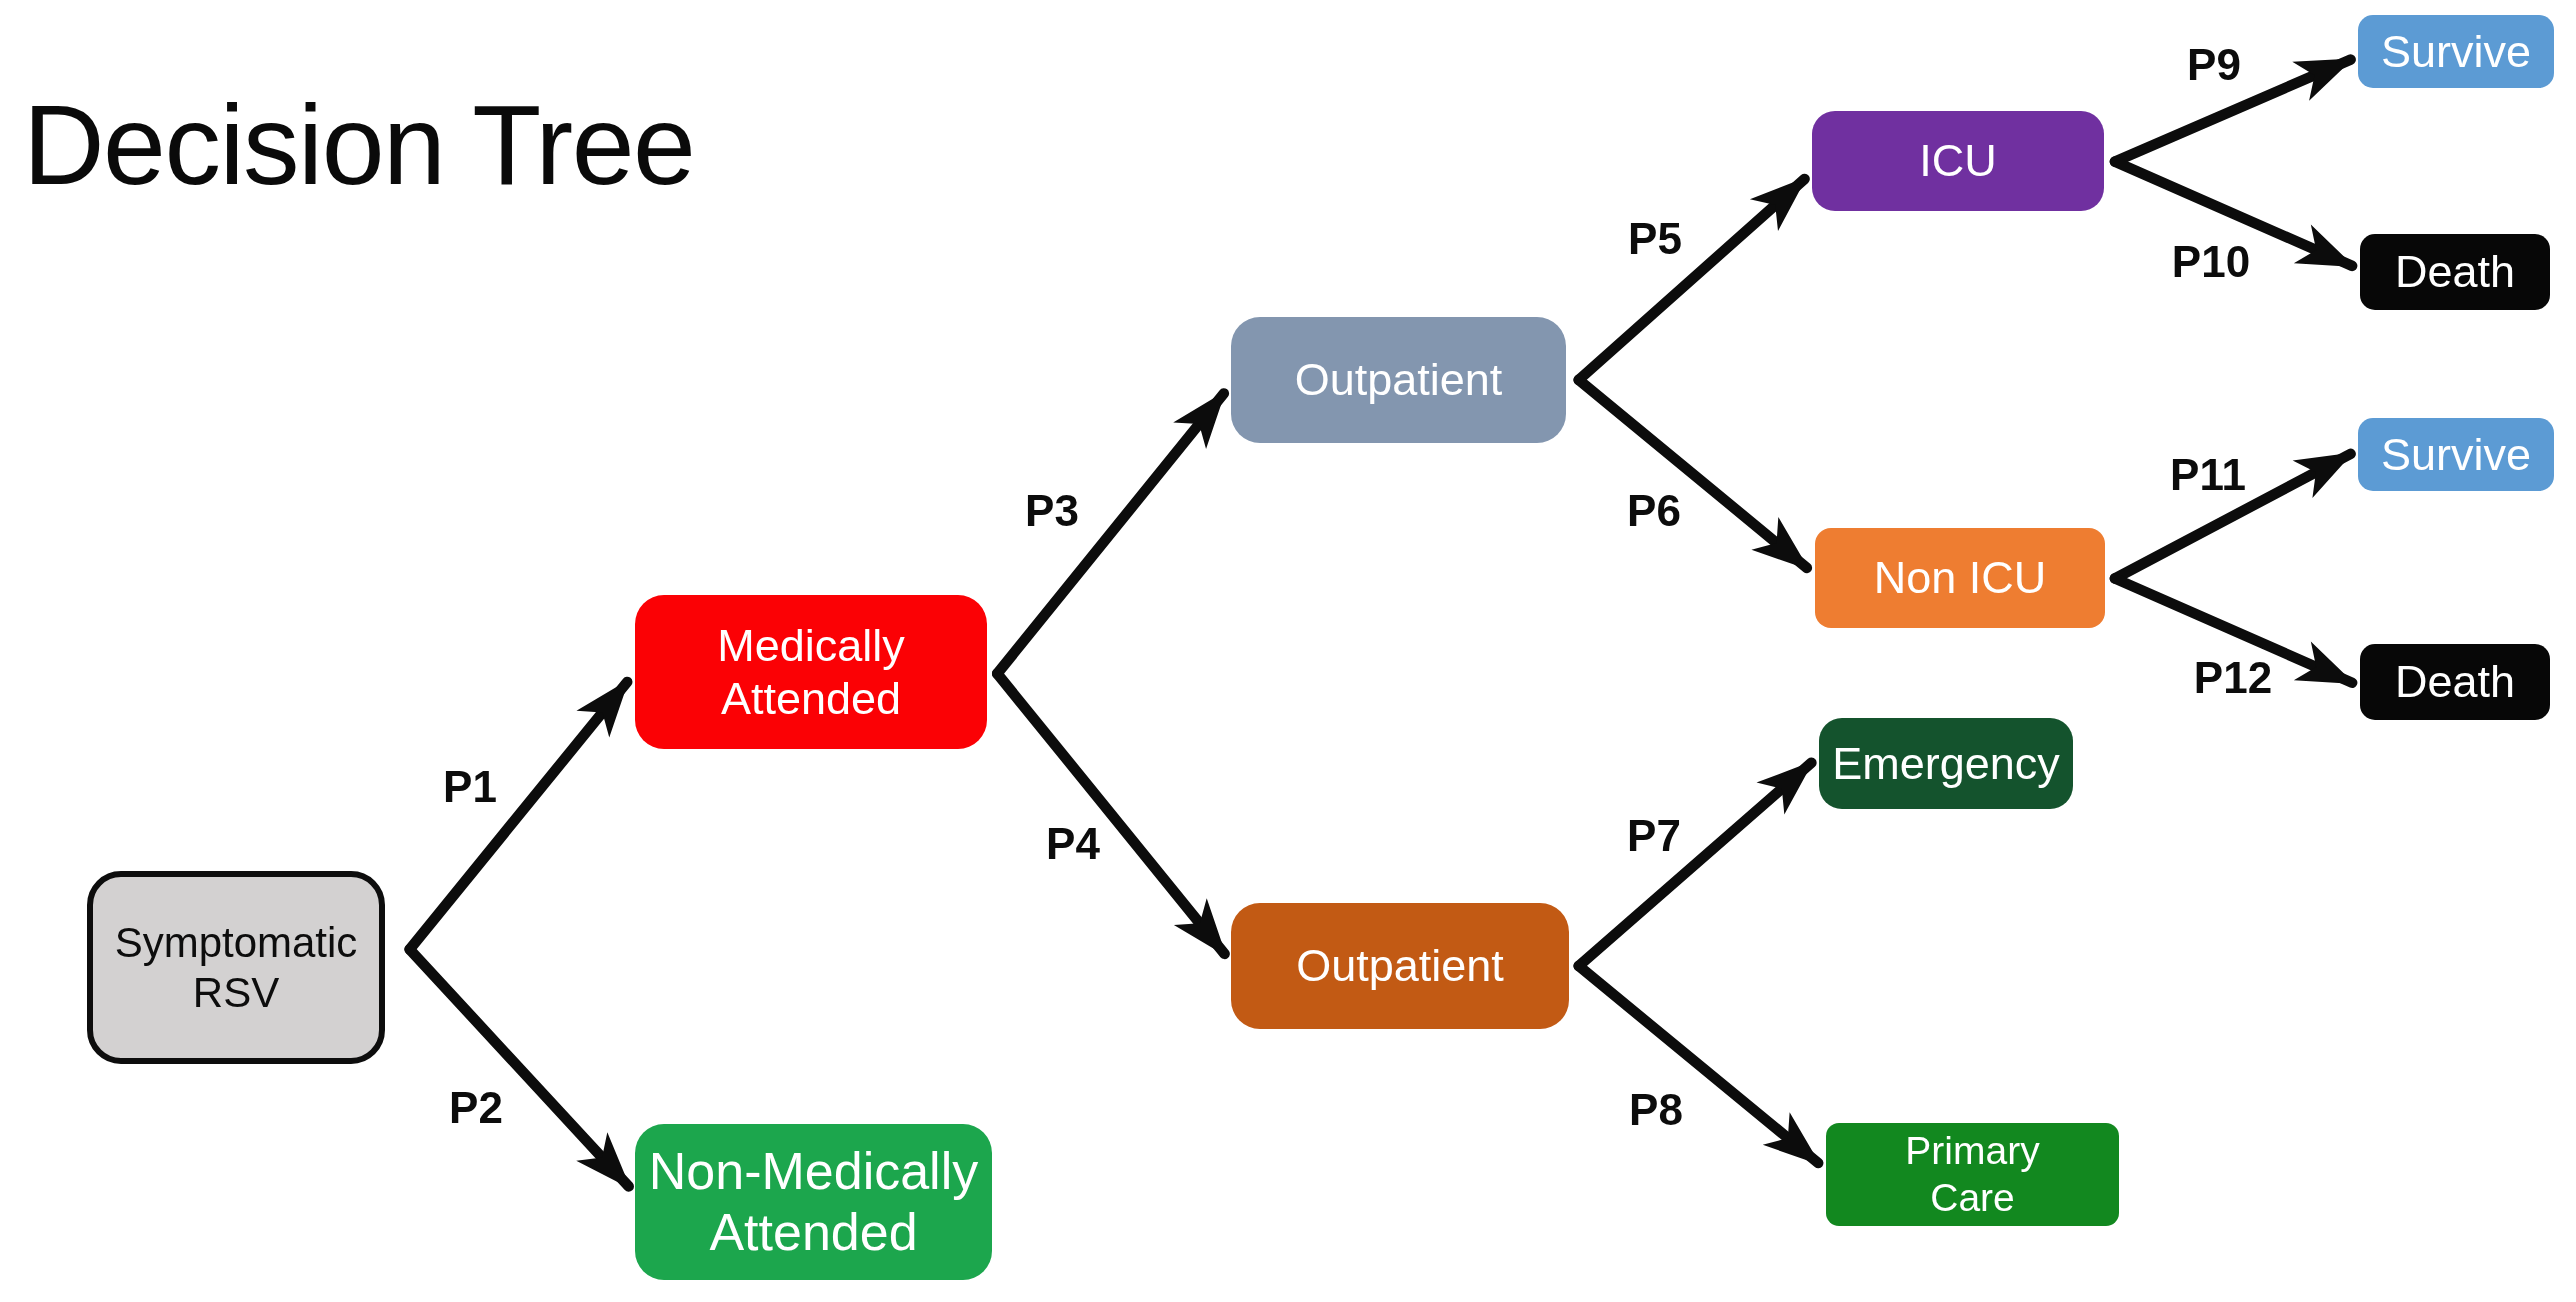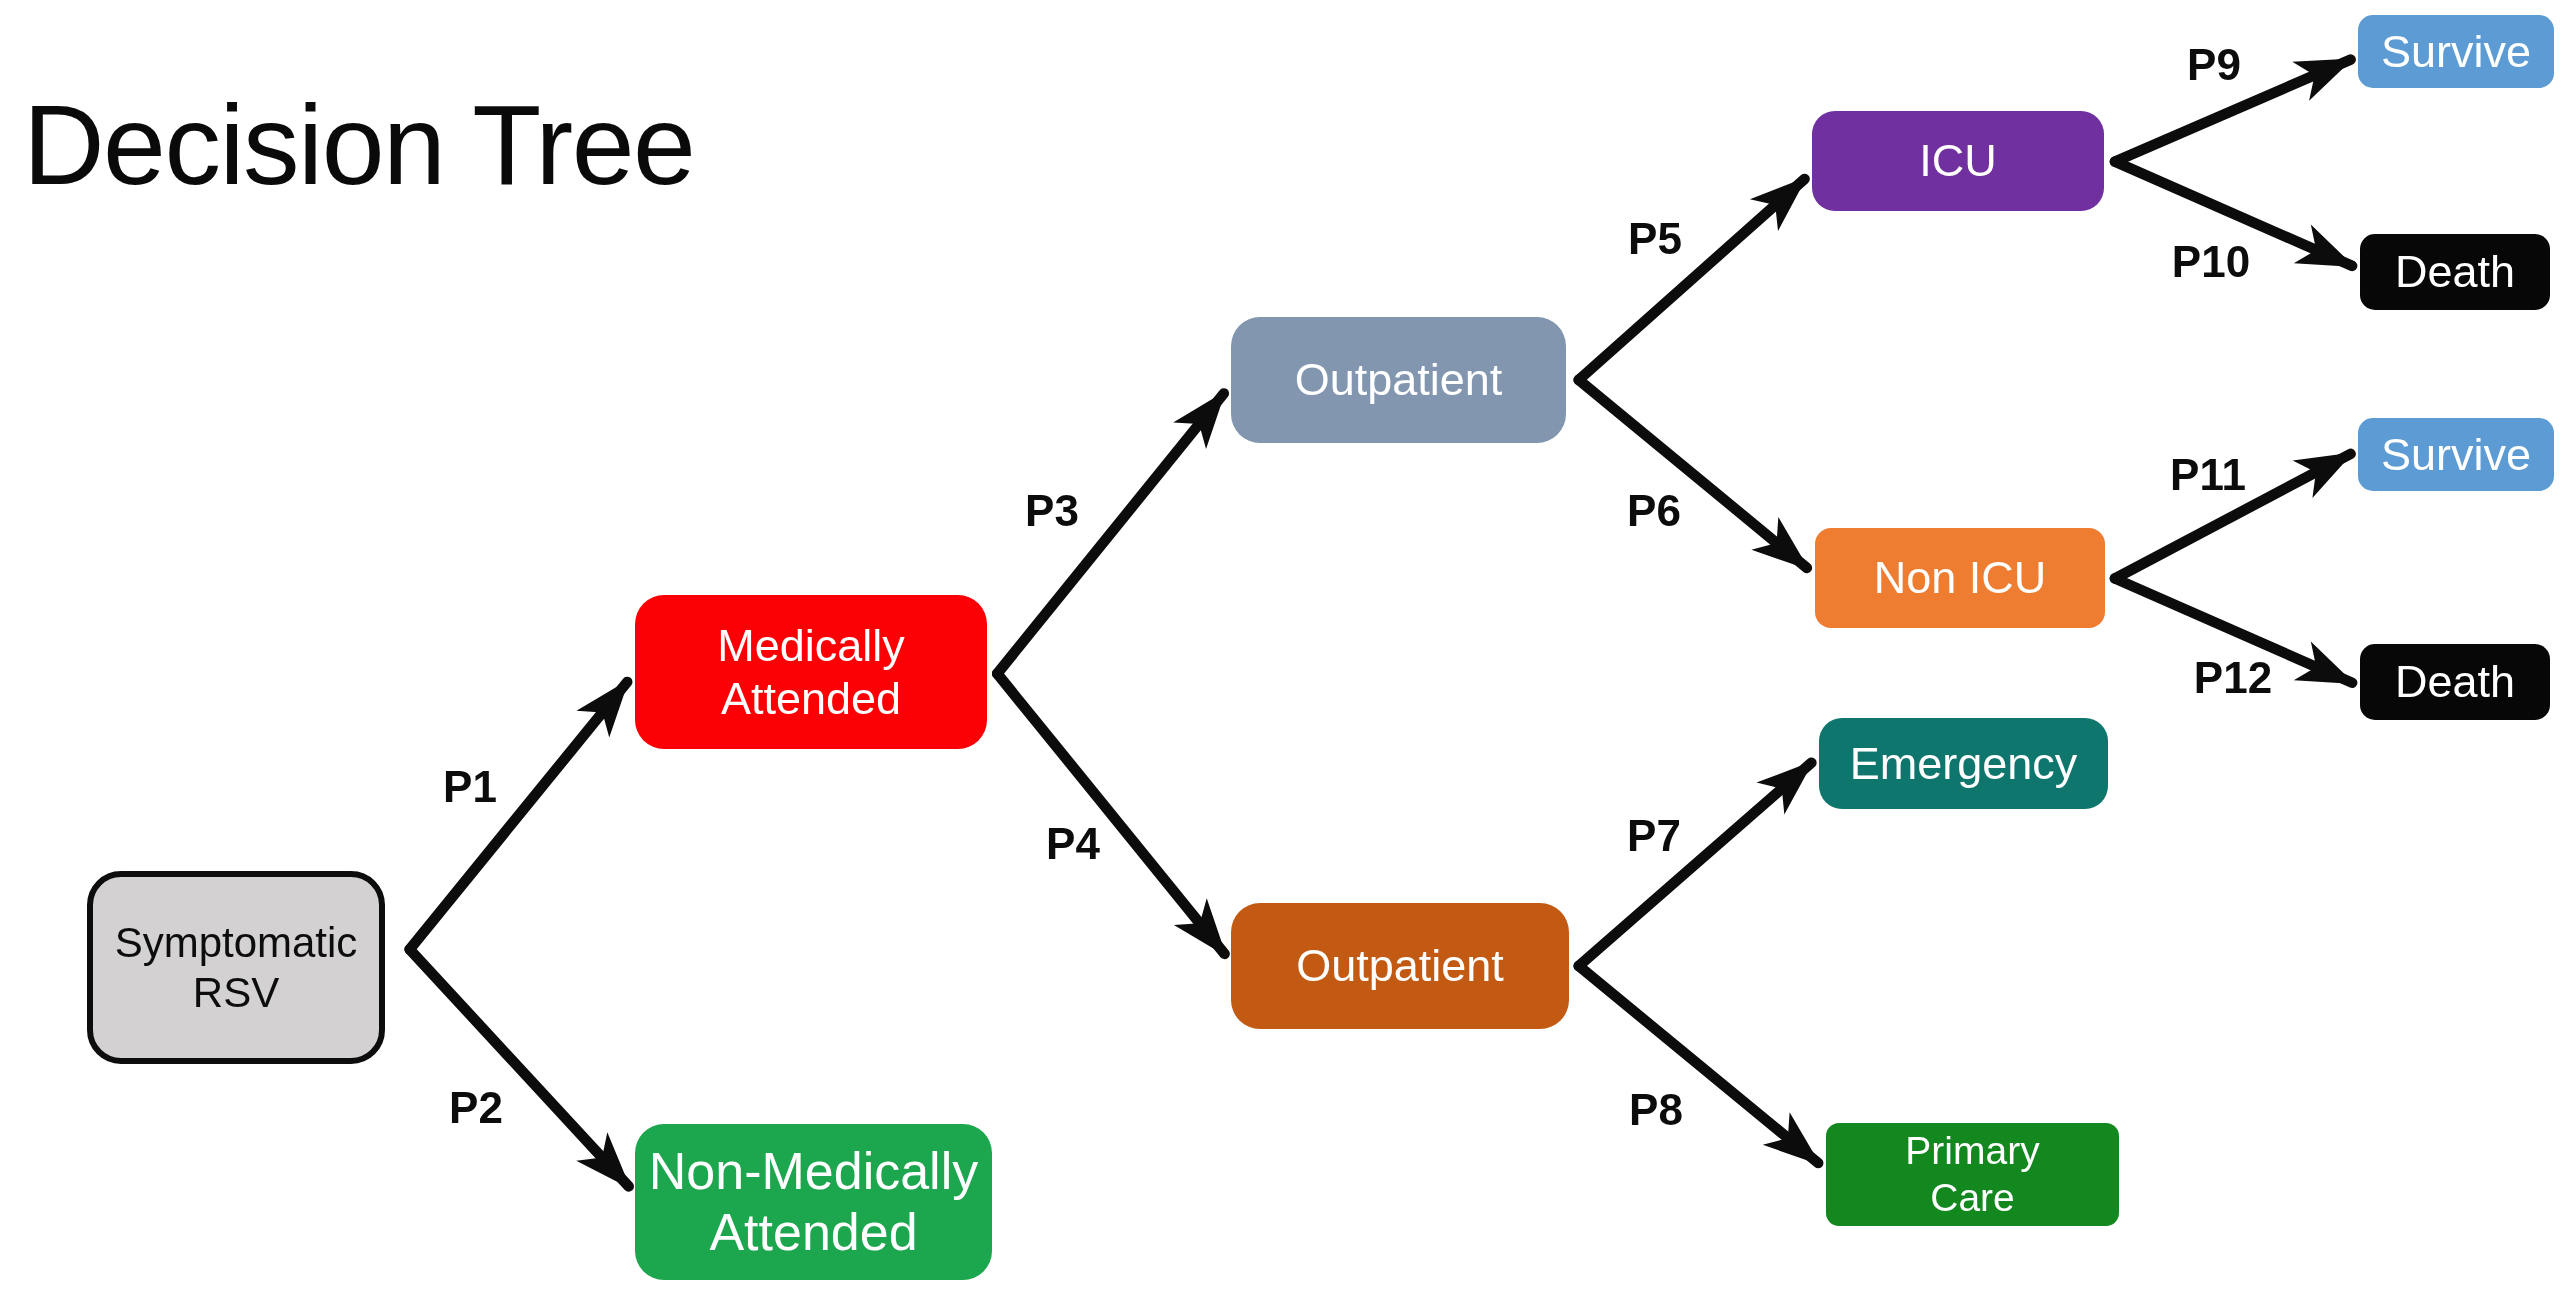--- a/index.html
+++ b/index.html
@@ -86,21 +86,21 @@
       <div class="node" style="left: 87px; top: 871px; width: 298px; height: 193px; border-radius: 34px; background: rgb(211, 209, 209); color: rgb(13, 13, 13); font-size: 42px; border: 6.8px solid rgb(13, 13, 13);">Symptomatic
 RSV</div>
       <div class="node" style="left: 635px; top: 595px; width: 352px; height: 154px; border-radius: 29px; background: rgb(251, 1, 5); color: rgb(255, 255, 255); font-size: 45px;">Medically
 Attended</div>
       <div class="node" style="left: 635px; top: 1124px; width: 357px; height: 156px; border-radius: 29px; background: rgb(28, 166, 77); color: rgb(255, 255, 255); font-size: 52px;">Non-Medically
 Attended</div>
       <div class="node" style="left: 1231px; top: 317px; width: 335px; height: 126px; border-radius: 29px; background: rgb(131, 150, 175); color: rgb(255, 255, 255); font-size: 45px;">Outpatient</div>
       <div class="node" style="left: 1231px; top: 903px; width: 338px; height: 126px; border-radius: 29px; background: rgb(194, 90, 20); color: rgb(255, 255, 255); font-size: 45px;">Outpatient</div>
       <div class="node" style="left: 1812px; top: 111px; width: 292px; height: 100px; border-radius: 23px; background: rgb(112, 48, 160); color: rgb(255, 255, 255); font-size: 45px;">ICU</div>
       <div class="node" style="left: 1815px; top: 528px; width: 290px; height: 100px; border-radius: 16px; background: rgb(238, 125, 49); color: rgb(255, 255, 255); font-size: 45px;">Non ICU</div>
-      <div class="node" style="left: 1819px; top: 718px; width: 289px; height: 91px; border-radius: 23px; background: #0f766e; color: rgb(255, 255, 255); font-size: 45px;">Emergency</div>
+      <div class="node" style="left: 1819px; top: 718px; width: 254px; height: 91px; border-radius: 23px; background: #14532d; color: rgb(255, 255, 255); font-size: 45px;">Emergency</div>
       <div class="node" style="left: 1826px; top: 1123px; width: 293px; height: 103px; border-radius: 13px; background: rgb(18, 136, 31); color: rgb(255, 255, 255); font-size: 39px;">Primary
 Care</div>
       <div class="node" style="left: 2358px; top: 15px; width: 196px; height: 73px; border-radius: 15px; background: rgb(92, 155, 212); color: rgb(255, 255, 255); font-size: 45px;">Survive</div>
       <div class="node" style="left: 2360px; top: 234px; width: 190px; height: 76px; border-radius: 15px; background: rgb(7, 7, 7); color: rgb(255, 255, 255); font-size: 45px;">Death</div>
       <div class="node" style="left: 2358px; top: 418px; width: 196px; height: 73px; border-radius: 15px; background: rgb(92, 155, 212); color: rgb(255, 255, 255); font-size: 45px;">Survive</div>
       <div class="node" style="left: 2360px; top: 644px; width: 190px; height: 76px; border-radius: 15px; background: rgb(7, 7, 7); color: rgb(255, 255, 255); font-size: 45px;">Death</div>
     </div>
   <div id="label-layer">
       <div class="edge-label" style="left: 470px; top: 787px;">P1</div>
       <div class="edge-label" style="left: 476px; top: 1108px;">P2</div>

